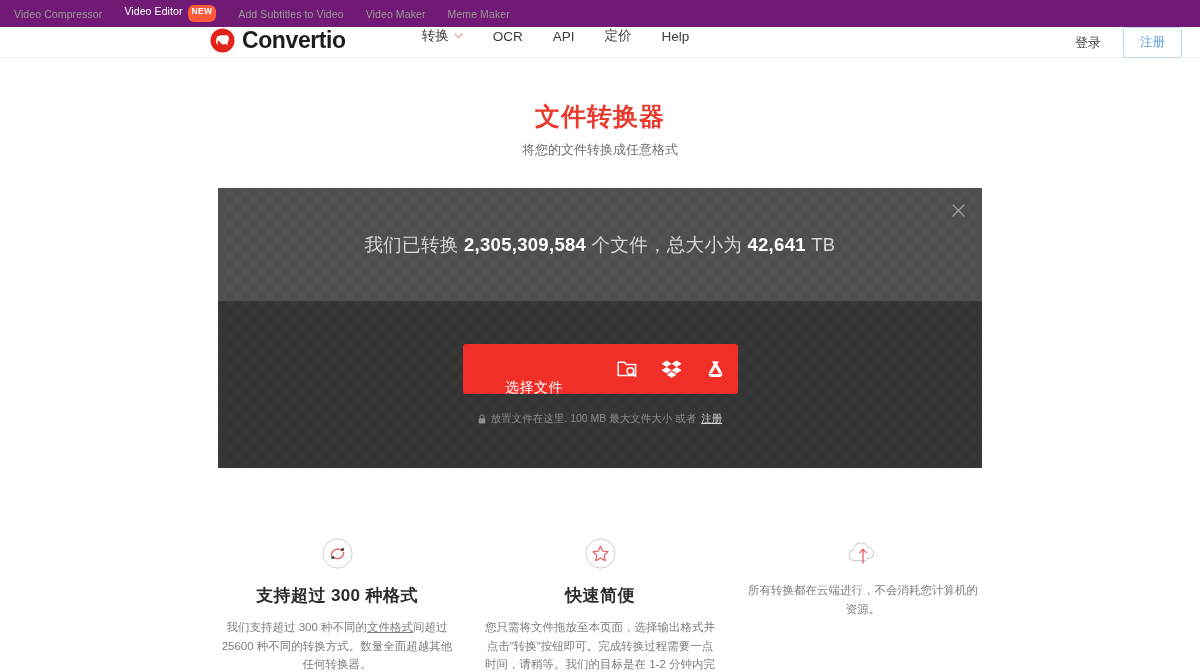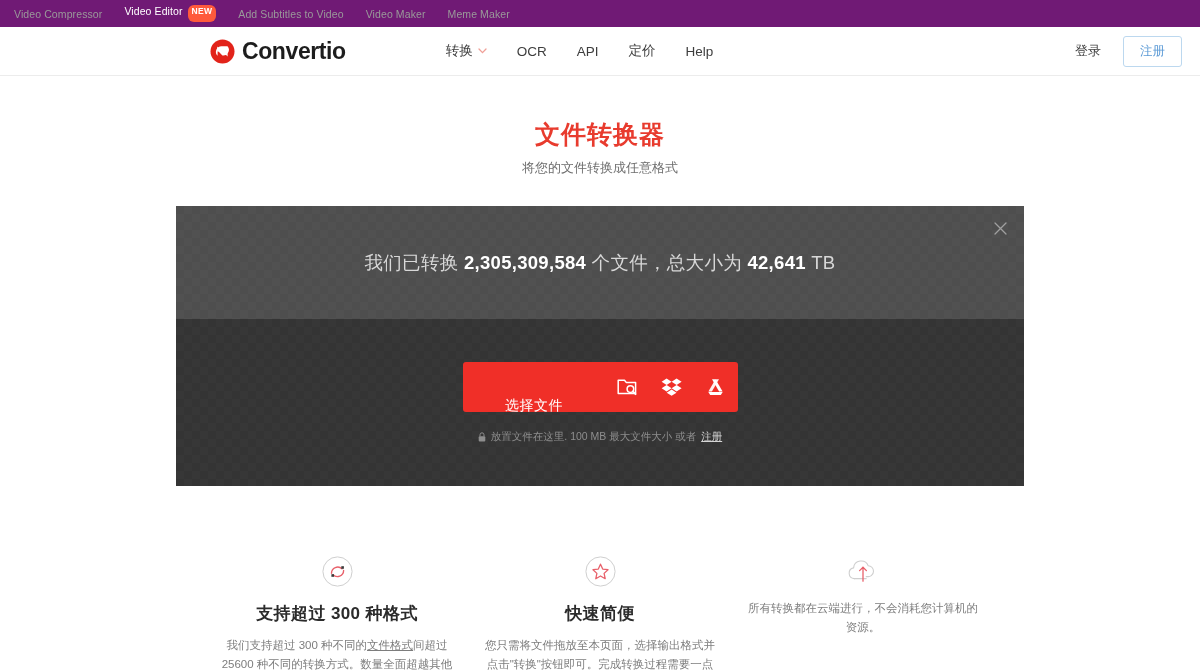--- a/index.html
+++ b/index.html
@@ -35,27 +35,26 @@
     font-weight: bold;
     padding: 1px 4px 6px;
     border-radius: 6px;
     margin-left: 5px;
     vertical-align: 1px;
     letter-spacing: .3px;
   }
 
   
   .header {
-    height: 49px;
+    height: 31px;
     background: #fff;
     border-bottom: 1px solid #ececec;
     display: flex;
-    align-items: center;
+    align-items: flex-start;
     padding: 0 18px 0 210px;
-    gap: 24px;
   }
   .logo-wrap { display: flex; align-items: center; gap: 7px; }
   .logo-mark { width: 25px; height: 25px; display: block; }
   .logo-text {
     font-size: 23px; font-weight: bold; color: #1d1d1d;
     letter-spacing: -.4px;
   }
   .mainnav { display: flex; align-items: center; gap: 30px; margin-left: 76px; }
   .nav-item {
     font-size: 13.5px; color: #3d3d3d; cursor: pointer;
@@ -73,21 +72,21 @@
   
   .hero { text-align: center; padding-top: 42px; }
   .hero-title {
     font-size: 25px; font-weight: bold; color: #e83b2e;
     letter-spacing: 1px;
   }
   .hero-sub { font-size: 13px; color: #6e6e6e; margin-top: 8px; }
 
   
   .panel {
-    width: 848px; margin: 29px auto 0;
+    width: 764px; margin: 29px auto 0;
     position: relative;
   }
   .stats-bar {
     height: 113px;
     background-color: #4e4e4e;
     background-image:
       linear-gradient(45deg, rgba(255,255,255,.018) 25%, transparent 25%, transparent 75%, rgba(255,255,255,.018) 75%),
       linear-gradient(45deg, rgba(255,255,255,.018) 25%, transparent 25%, transparent 75%, rgba(255,255,255,.018) 75%);
     background-size: 16px 16px;
     background-position: 0 0, 8px 8px;

